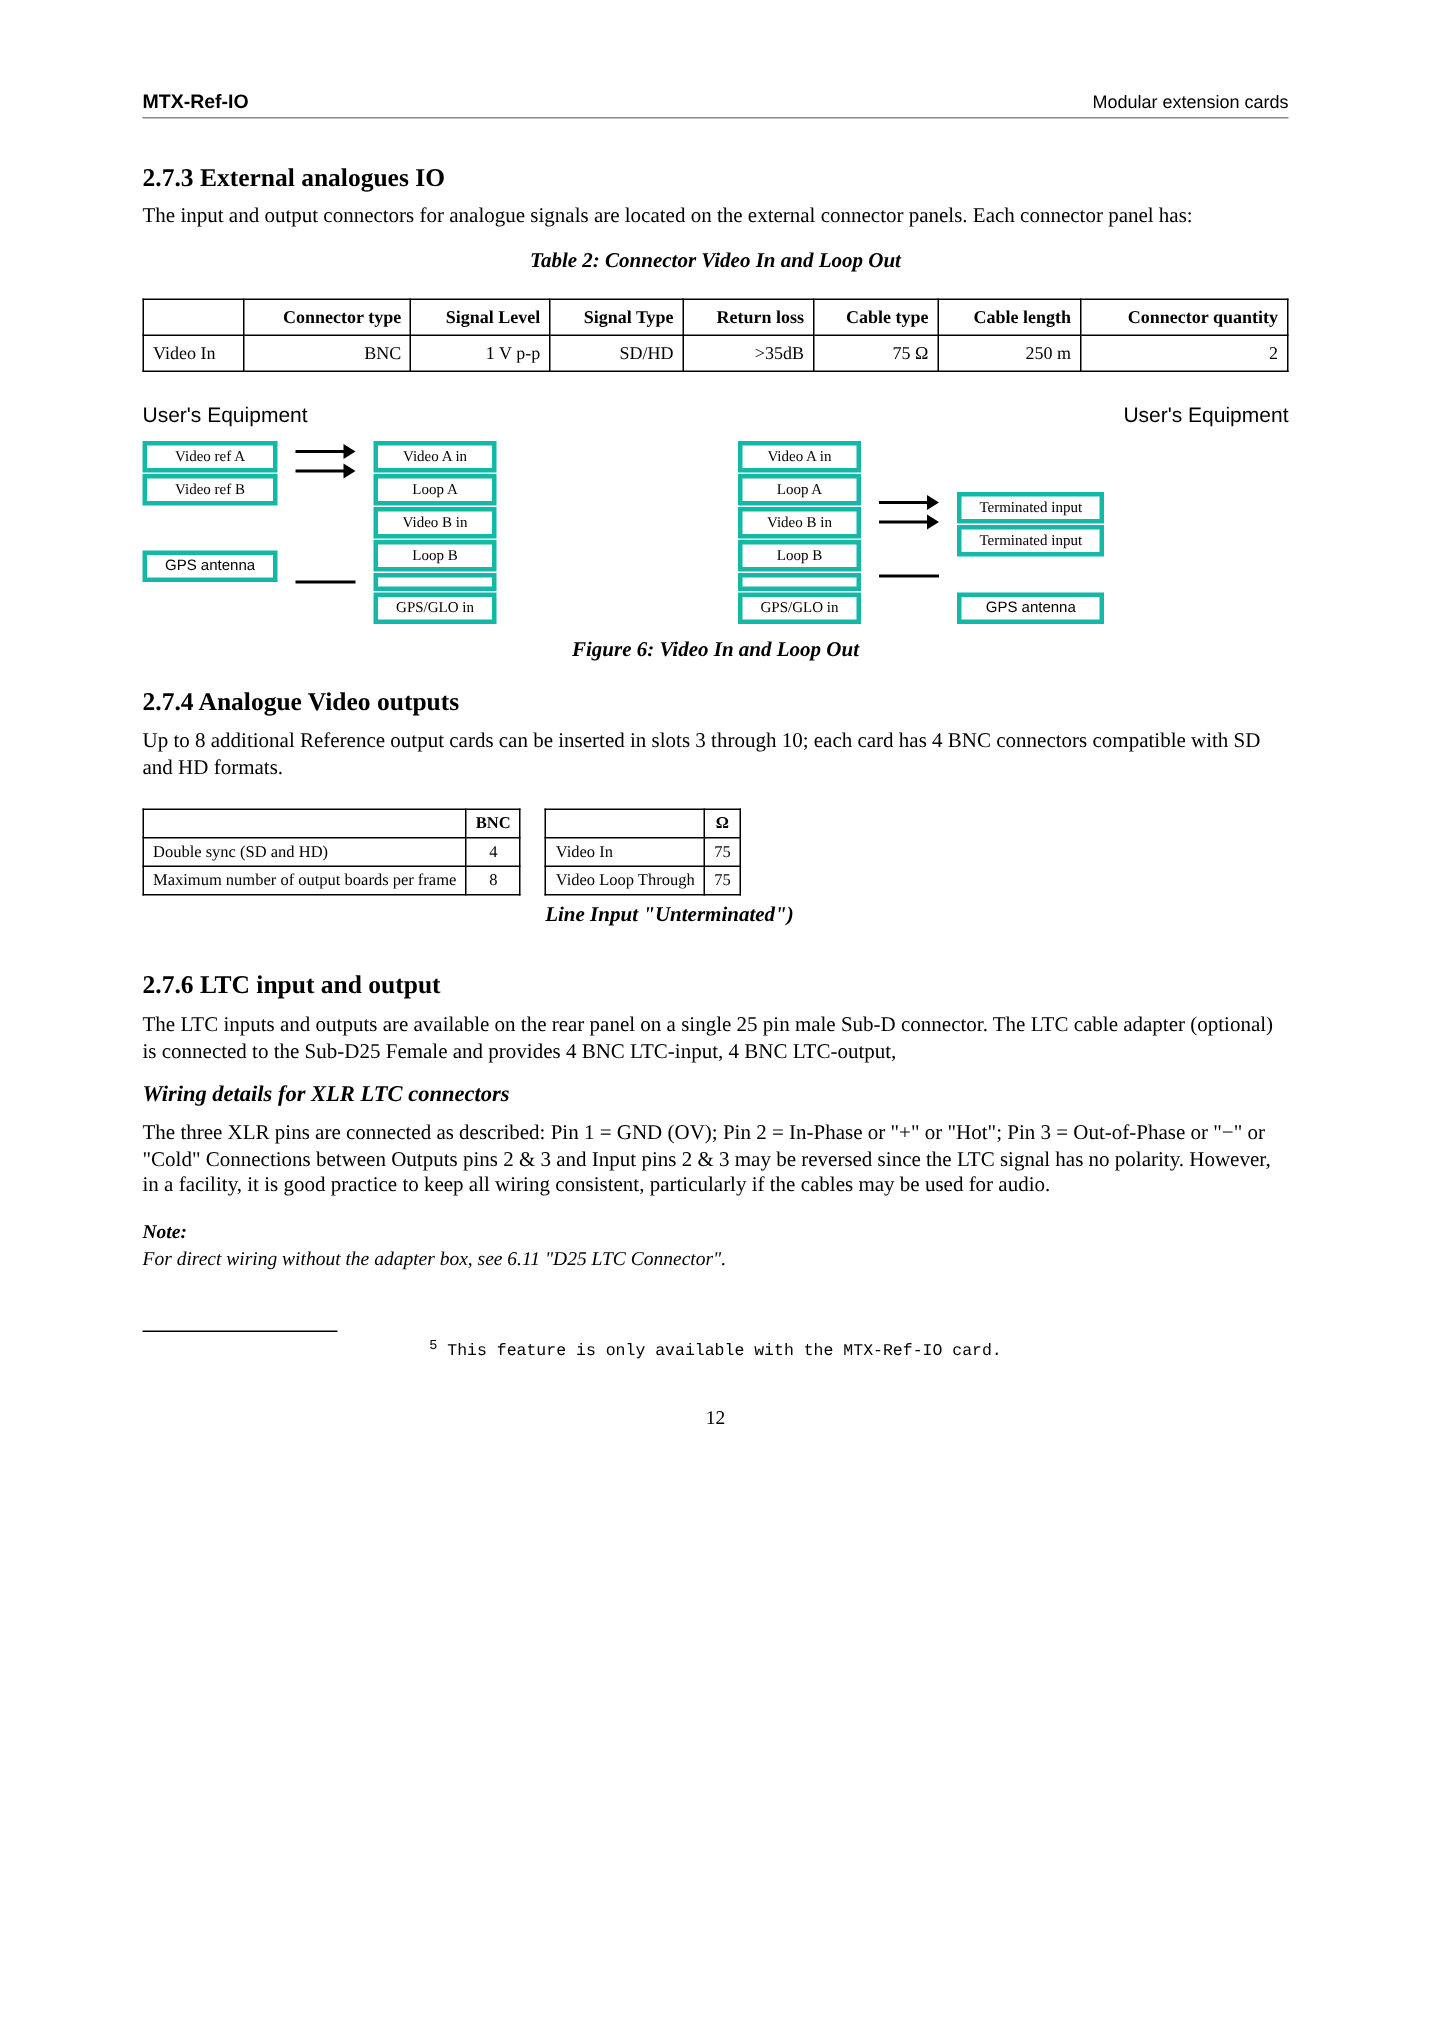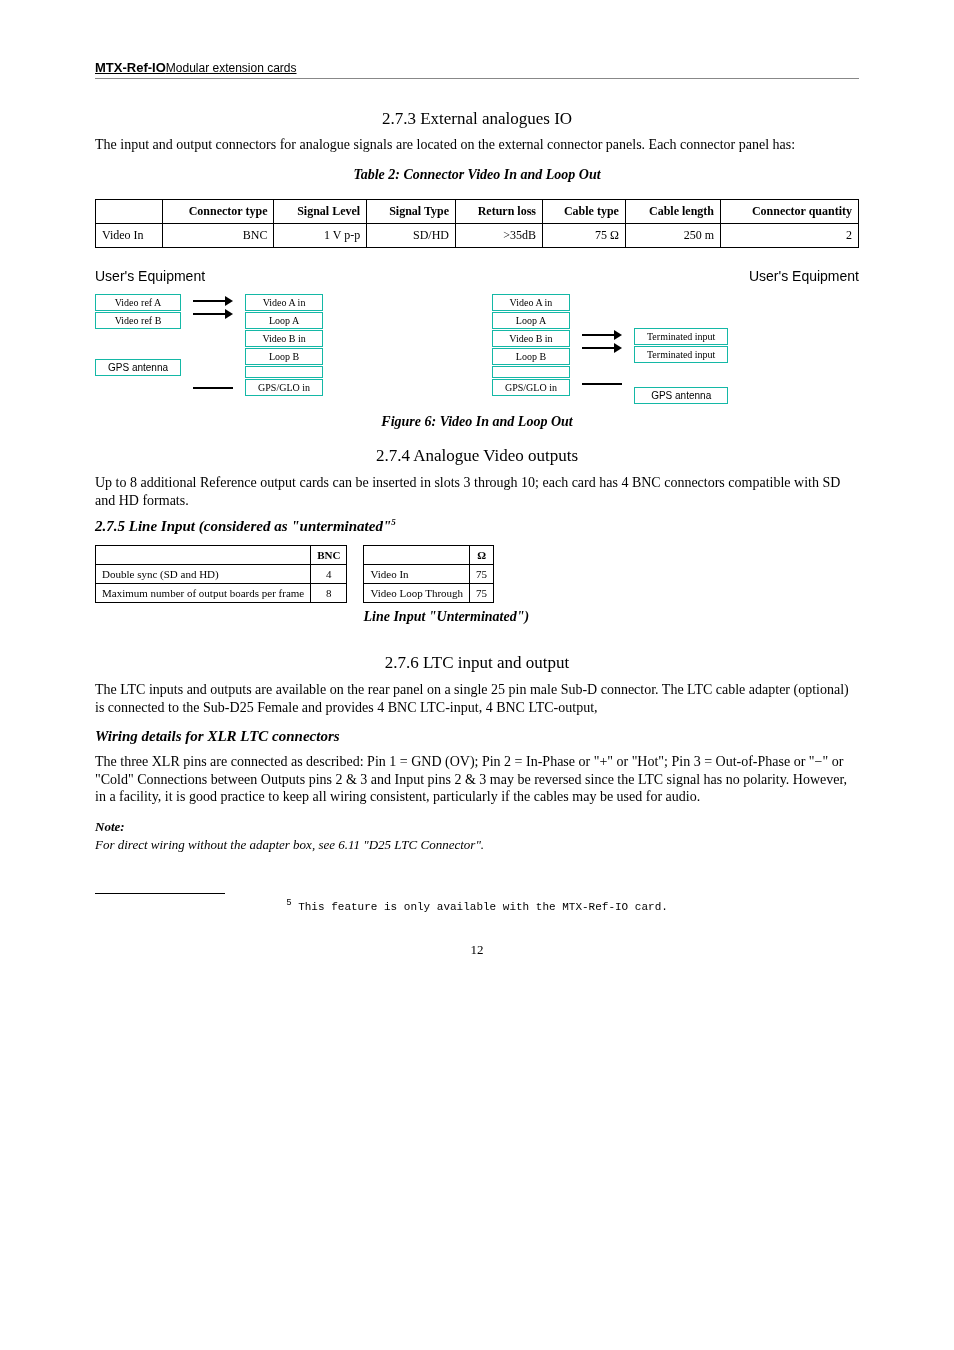--- a/index.html
+++ b/index.html
@@ -7,29 +7,29 @@
     margin: 0;
     padding: 60px 95px 60px 95px;
     font-family: Arial, Helvetica, sans-serif;
     font-size: 12px;
     color: #000;
     background: #fff;
     width: 954px;
   }
   .header {
     display: flex;
+    justify-content: space-between;
     align-items: flex-end;
     border-bottom: 1px solid #888;
     padding-bottom: 3px;
     margin-bottom: 30px;
-    text-decoration: underline;
   }
   .header .left { font-size: 13px; font-weight: bold; }
   .header .right { font-size: 12px; }
-  h2.section { font-size: 17px; font-weight: normal; margin: 12px 0 8px 0; font-family: "Times New Roman", serif; text-align: center; }
+  h2.section { font-size: 17px; font-weight: bold; margin: 12px 0 8px 0; font-family: "Times New Roman", serif; }
   .lead { font-family: "Times New Roman", serif; font-size: 14px; margin: 4px 0 14px 0; }
   .caption-center { text-align: center; font-family: "Times New Roman", serif; font-size: 14px; font-style: italic; font-weight: bold; margin: 8px 0 16px 0; }
   table.spec {
     width: 100%;
     border-collapse: collapse;
     margin-bottom: 6px;
     font-family: "Times New Roman", serif;
     font-size: 12px;
   }
   table.spec th, table.spec td {
@@ -49,21 +49,21 @@
   .diagram-col { flex: 1; }
   .eqlabel { font-size: 14px; margin-bottom: 10px; font-family: Arial, sans-serif; }
   .eqlabel.right { text-align: right; }
   .flow {
     display: flex;
     align-items: flex-start;
     gap: 12px;
   }
   .boxstack { display: flex; flex-direction: column; gap: 1px; font-family: "Times New Roman", serif; font-size: 10px; }
   .box {
-    border: 1px solid #14b8a6;
+    border: 3px solid #14b8a6;
     padding: 2px 12px;
     text-align: center;
     white-space: nowrap;
     font-size: 10px;
   }
   .arrows { display: flex; flex-direction: column; gap: 3px; margin-top: 2px; align-items: center; }
   .arrow {
     width: 40px;
     position: relative;
     height: 10px;
@@ -212,25 +212,20 @@
     </div>
   </div>
 </div>
 
 <div class="caption-center">Figure 6: Video In and Loop Out</div>
 
 <h2 class="section">2.7.4 Analogue Video outputs</h2>
 <p class="body-serif">Up to 8 additional Reference output cards can be inserted in slots 3 through 10; each card has 4 BNC connectors compatible with SD and HD formats.</p>
 
 <div class="threecol-caption-row">
-  <div style="flex:0.9">
-    <div style="font-family:'Times New Roman',serif;font-size:15px;font-style:italic;font-weight:bold;">
-      <span>2.7.5 Line Input (considered as "unterminated"</span><span class="sup">5</span>
-    </div>
-  </div>
   <div style="flex:0.6"></div>
 </div>
 
 <div class="three-tables">
   <table>
     <tbody>
         <tr>
           <th class="lbl"></th>
           <th>BNC</th>
         </tr>

